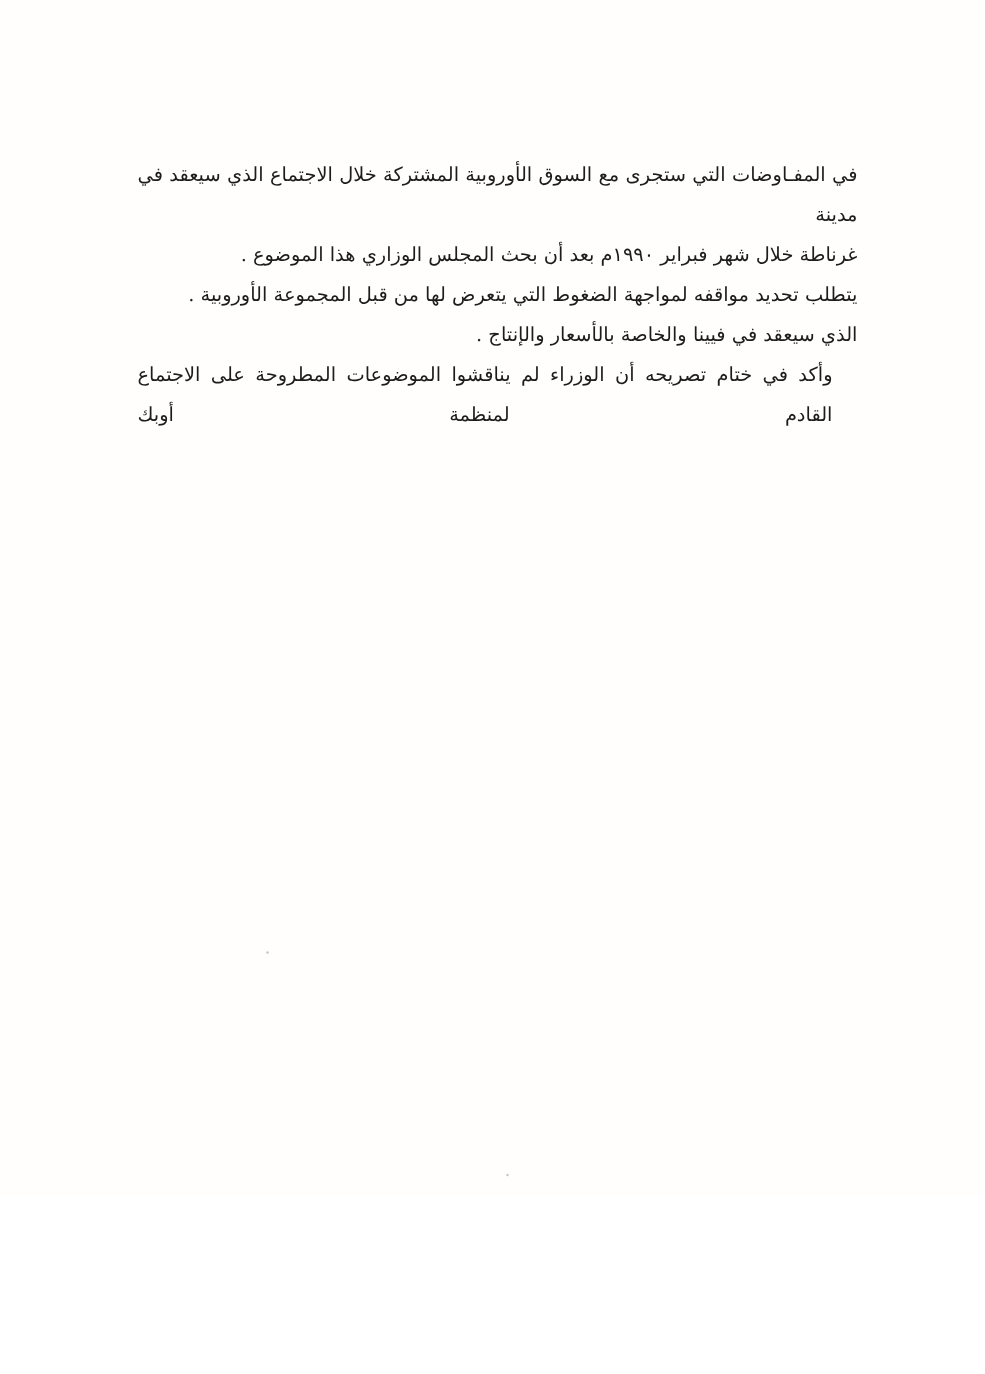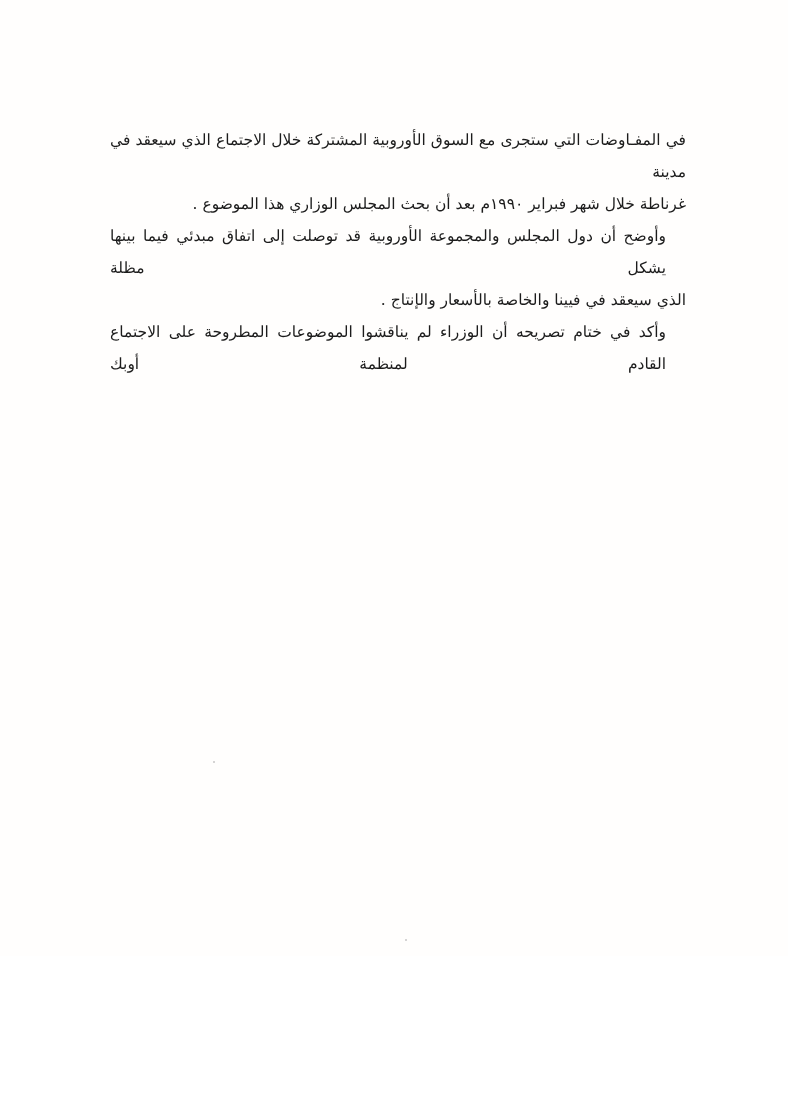--- a/index.html
+++ b/index.html
@@ -63,21 +63,21 @@
 </head>
 <body>
 
 <div class="page">
 
   <div class="text-block">
 
     <div class="line">في المفـاوضات التي ستجرى مع السوق الأوروبية المشتركة خلال الاجتماع الذي سيعقد في مدينة</div>
     <div class="line last">غرناطة خلال شهر فبراير ١٩٩٠م بعد أن بحث المجلس الوزاري هذا الموضوع .</div>
 
-    <div class="line indent">وأوضح أن دول المجلس والمجموعة الأوروبية قد توصلت إلى اتفاق مبدئي فيما بينها يشكل مظلة</div>
+    <div class="line last">يتطلب تحديد مواقفه لمواجهة الضغوط التي يتعرض لها من قبل المجموعة الأوروبية .</div>
 
     <div class="line last">الذي سيعقد في فيينا والخاصة بالأسعار والإنتاج .</div>
     <div class="line indent">وأكد في ختام تصريحه أن الوزراء لم يناقشوا الموضوعات المطروحة على الاجتماع القادم لمنظمة أوبك</div>
 
   </div>
 
   <div class="page-number">٣</div>
 
   <span class="speck s1"></span>
   <span class="speck s2"></span>

